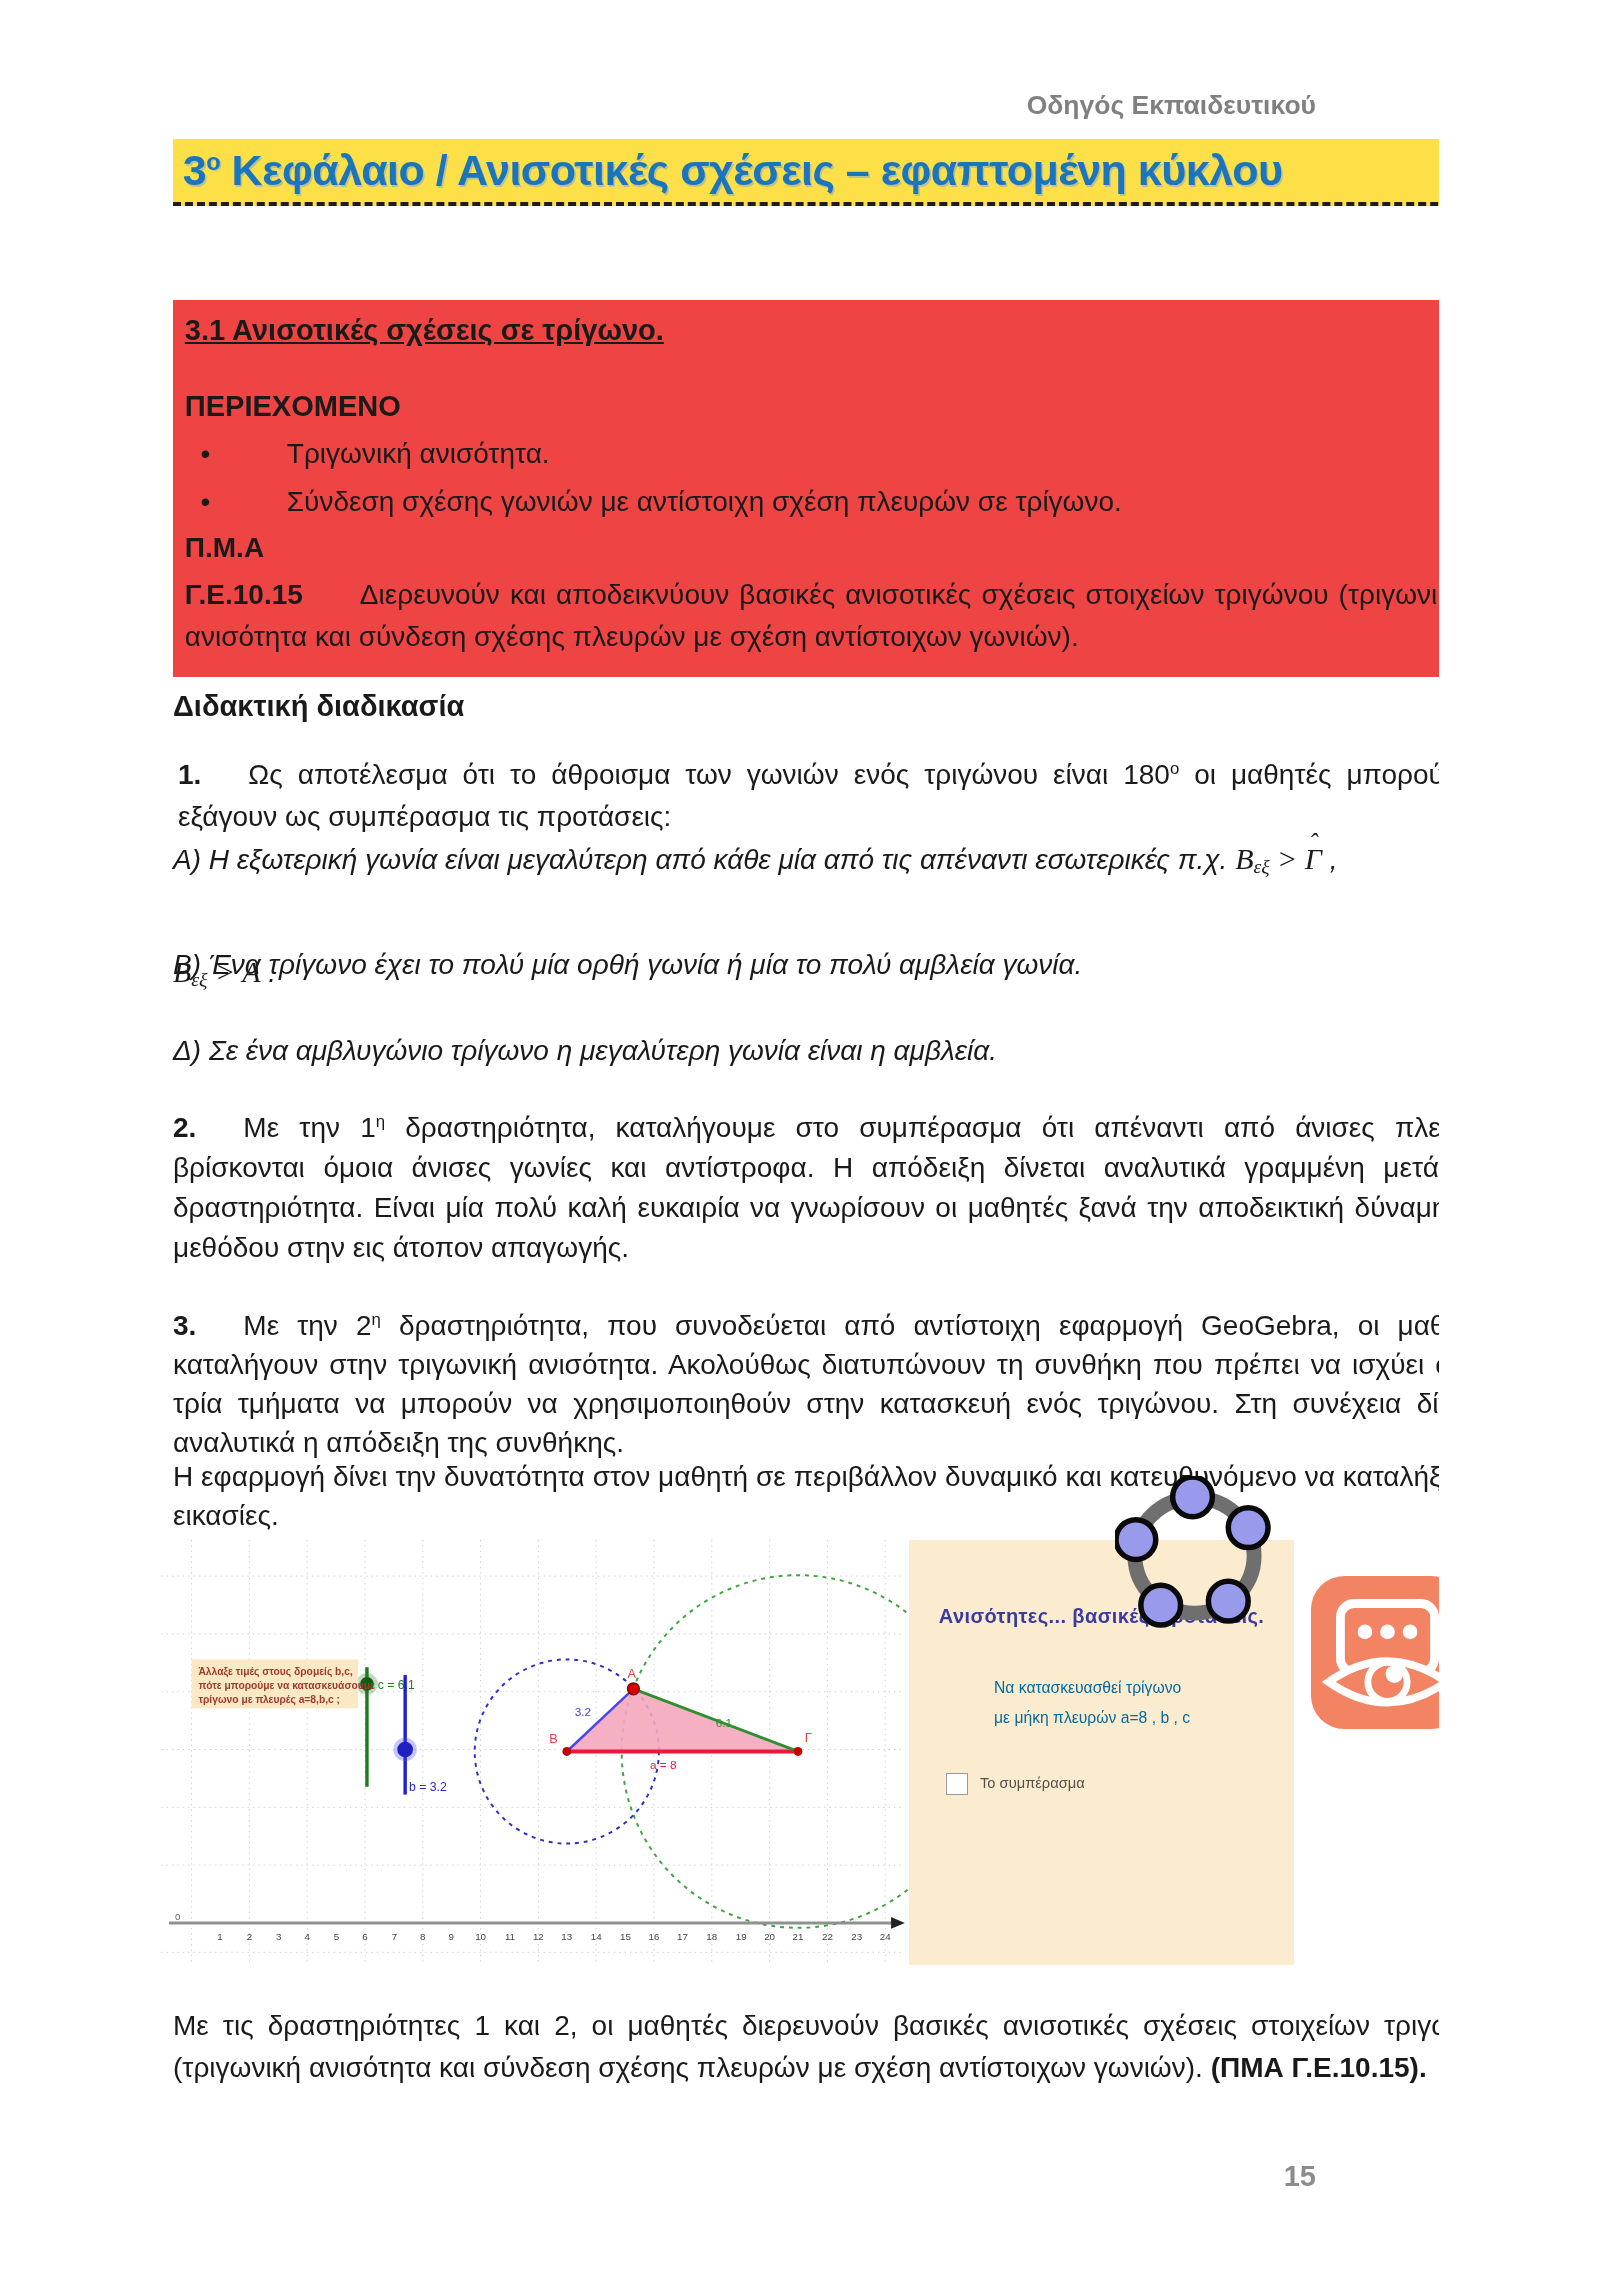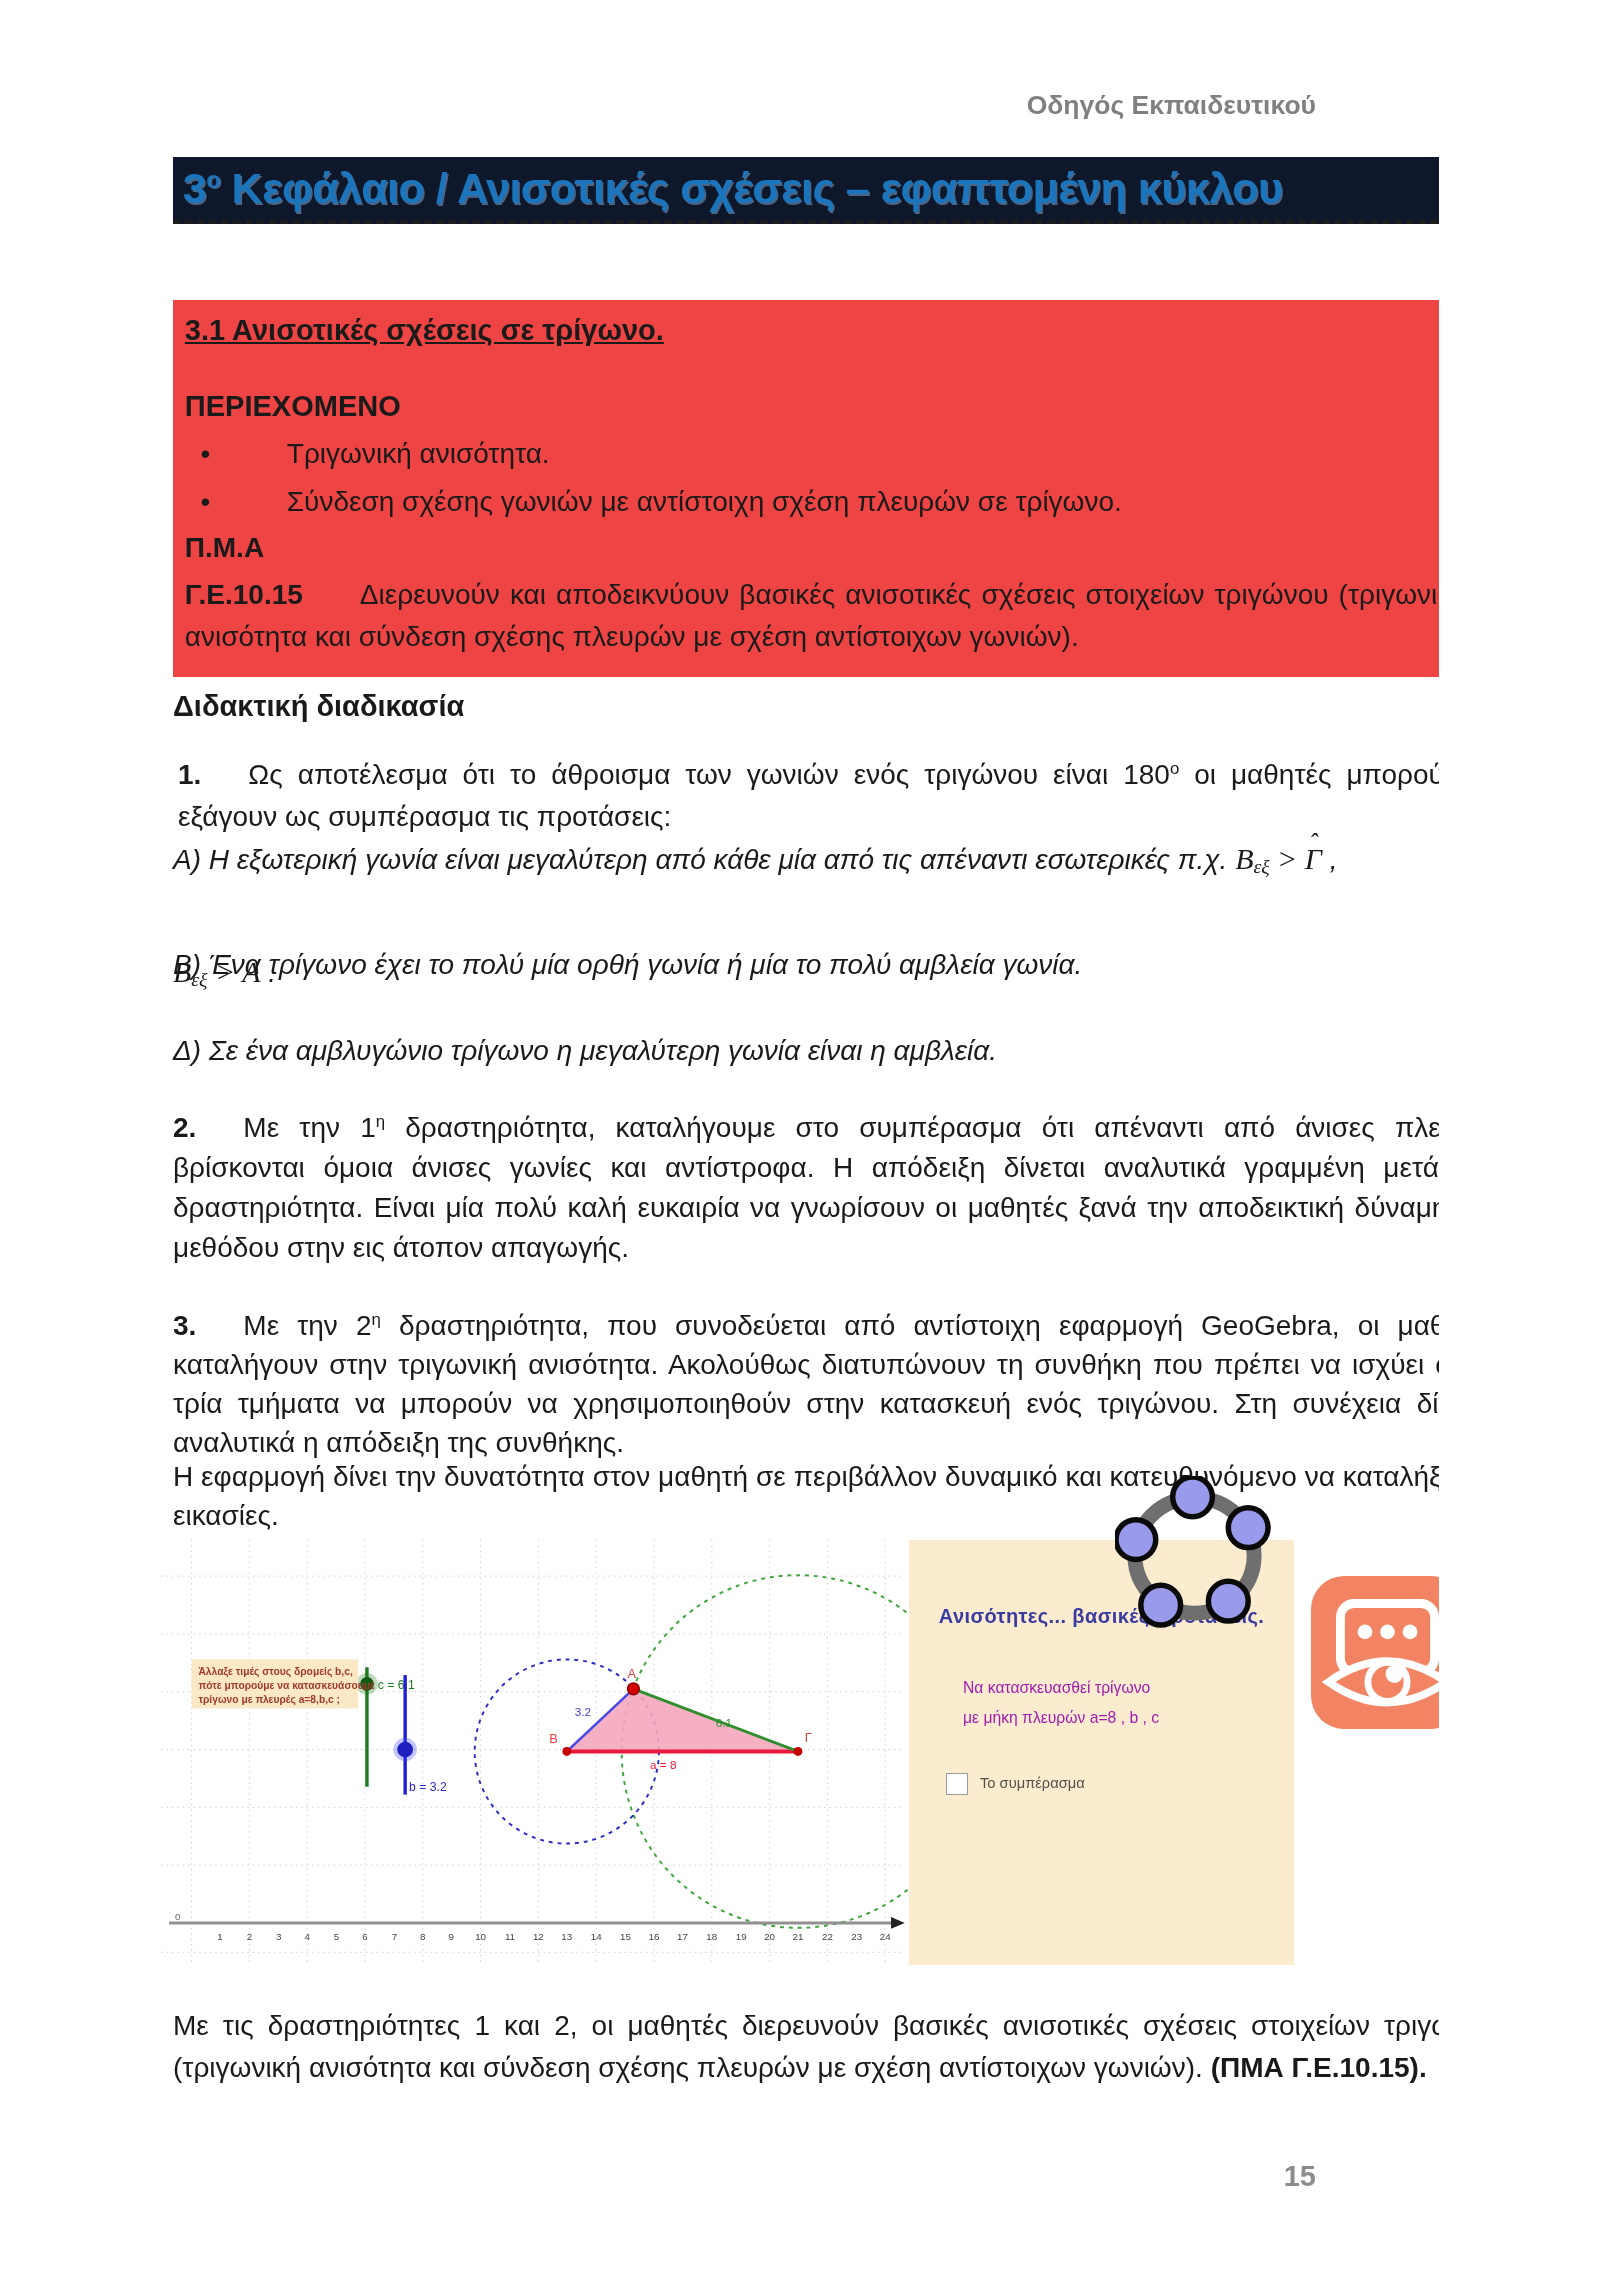--- a/index.html
+++ b/index.html
@@ -2,21 +2,21 @@
 <html><head>
 <meta charset="utf-8">
 <style>
   html,body{margin:0;padding:0;background:#fff;}
   .page{position:relative;width:1439px;height:2293px;background:#ffffff;overflow:hidden;
         font-family:"Liberation Sans",sans-serif;color:#1a1a1a;}
   .abs{position:absolute;}
   
   .doc-header{top:90px;right:123px;font-size:26.5px;font-weight:bold;color:#808080;}
   
-  .band{top:157px;left:173px;width:1325px;height:63px;background:#0f172a;
+  .band{top:139px;left:173px;width:1325px;height:63px;background:#fde047;
         border-bottom:4.9px dashed #1d1d1d;display:flex;align-items:center;}
   .band h1{margin:0 0 0 9.8px;font-size:43px;font-weight:bold;color:#1B75BC;
            text-shadow:1.5px 1.5px 0 rgba(130,165,205,.55);letter-spacing:-0.5px;white-space:nowrap;}
   .band .sup{font-size:.55em;vertical-align:super;}
   
   .secblock{top:300px;left:173px;width:1282px;background:#ef4444;padding:13.7px 21.6px 19.6px 11.8px;}
   .secblock h2{margin:0;font-size:29px;font-weight:bold;text-decoration:underline;}
   .contents-label{margin-top:43px;font-size:29px;font-weight:bold;}
   .bullet{display:flex;margin-top:15.7px;font-size:28px;}
   .bullet .bdot{width:102px;padding-left:15.7px;box-sizing:border-box;}
@@ -40,21 +40,21 @@
   .gsvg{left:157px;top:1534px;width:752px;height:434px;}
   .gsvg text{font-family:"Liberation Sans",sans-serif;}
   .gsvg text.tick{font-size:10px;fill:#444;text-anchor:middle;}
   .gsvg text.instr{font-size:10.5px;font-weight:bold;fill:#A03A2A;}
   .gsvg text.ptlbl{font-size:13px;fill:#E04040;}
   .gsvg text.sidebl{font-size:12px;}
   
   .panel{left:909px;top:1540px;width:385px;height:425px;background:#FBECCF;}
   .panel-title{position:absolute;top:65px;left:0;width:100%;text-align:center;
                font-size:20px;font-weight:bold;color:#3A3AA0;letter-spacing:0.4px;}
-  .panel-line{position:absolute;left:54px;font-size:15.7px;color:#a21caf;}
+  .panel-line{position:absolute;left:85px;font-size:15.7px;color:#0369a1;}
   .panel-check{position:absolute;left:37px;top:233px;width:19.6px;height:19.6px;background:#fff;
                border:1px solid #9a9a9a;}
   .panel-check-label{position:absolute;left:71px;top:235px;font-size:14.7px;color:#55504a;}
   
   .logo{left:1115px;top:1476px;width:159px;height:159px;}
   
   .appicon{left:1311px;top:1576px;width:153px;height:153px;}
   
   .caption{left:1325px;top:1733px;width:284px;font-size:27.4px;font-style:italic;line-height:37px;color:#141414;}
   

